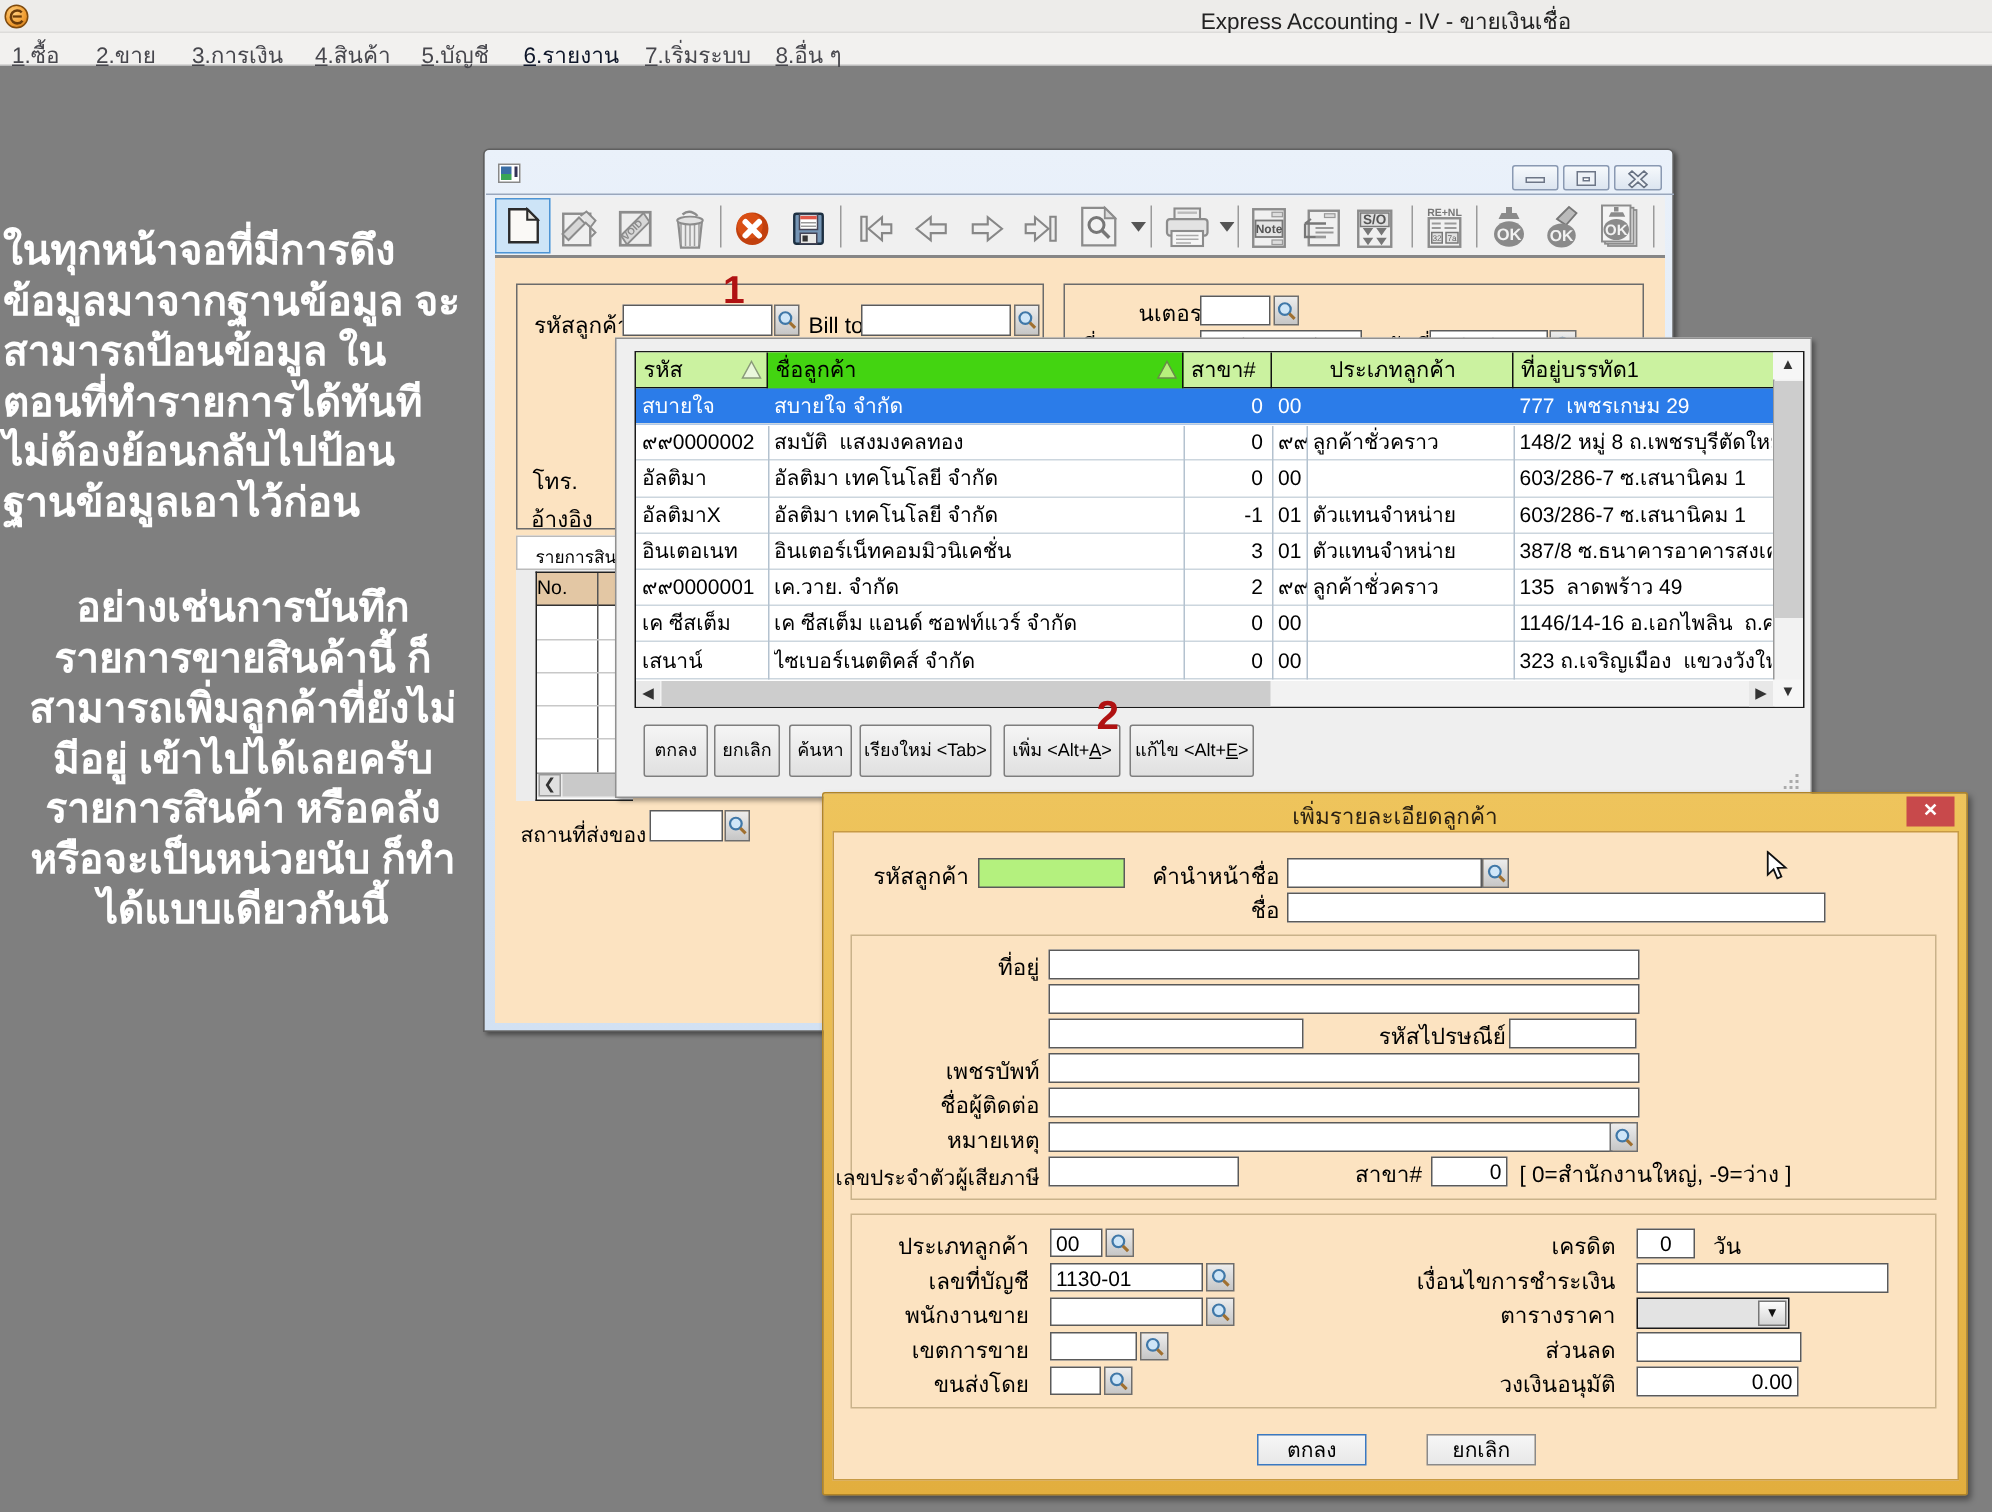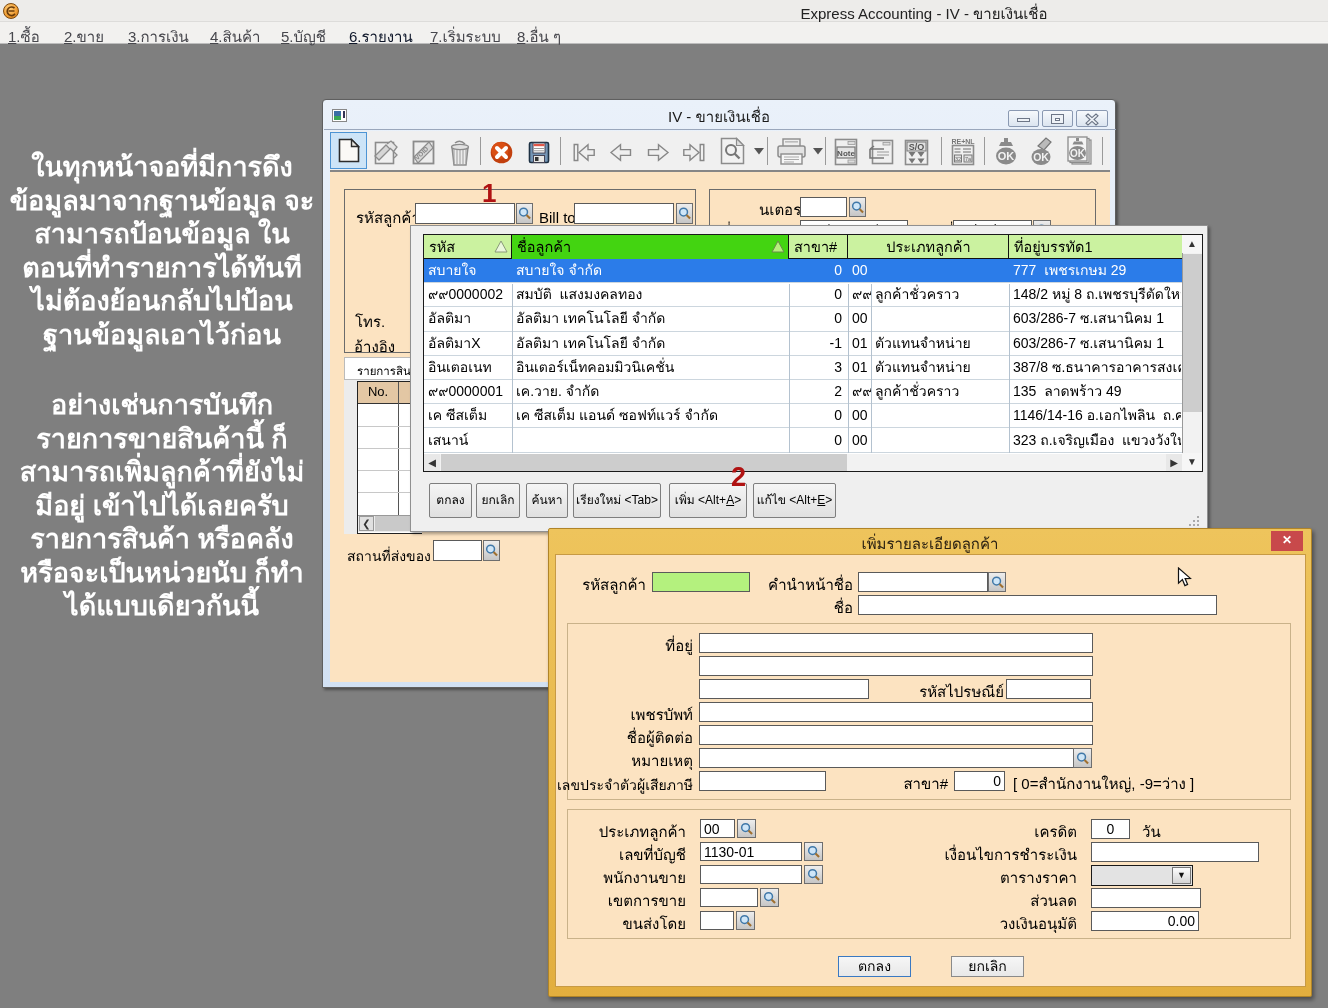--- a/index.html
+++ b/index.html
@@ -27,30 +27,29 @@
 <div class="abs" style="left:0;top:22px;width:1328px;height:22px;background:#f2f1ef;border-bottom:1px solid #bcbcbc"></div>
 <div class="abs" style="top:25px;left:8px;font-size:15px;color:#47474d"><u>1</u>.ซื้อ</div>
 <div class="abs" style="top:25px;left:64px;font-size:15px;color:#47474d"><u>2</u>.ขาย</div>
 <div class="abs" style="top:25px;left:128px;font-size:15px;color:#47474d"><u>3</u>.การเงิน</div>
 <div class="abs" style="top:25px;left:210px;font-size:15px;color:#47474d"><u>4</u>.สินค้า</div>
 <div class="abs" style="top:25px;left:281px;font-size:15px;color:#47474d"><u>5</u>.บัญชี</div>
 <div class="abs" style="top:25px;left:349px;font-size:15px;color:#0f172a"><u>6</u>.รายงาน</div>
 <div class="abs" style="top:25px;left:430px;font-size:15px;color:#47474d"><u>7</u>.เริ่มระบบ</div>
 <div class="abs" style="top:25px;left:517px;font-size:15px;color:#47474d"><u>8</u>.อื่น ๆ</div>
 
-<div class="abs" id="p1" style="left:2px;top:151px;width:320px;text-align:center;font-size:27px;font-weight:bold;color:#fff;line-height:33.5px">ในทุกหน้าจอที่มีการดึง<br>ข้อมูลมาจากฐานข้อมูล จะ<br>สามารถป้อนข้อมูล ใน<br>ตอนที่ทำรายการได้ทันที<br>ไม่ต้องย้อนกลับไปป้อน<br>ฐานข้อมูลเอาไว้ก่อน</div>
+<div class="abs" id="p1" style="left:2px;top:151px;width:320px;text-align:left;font-size:27px;font-weight:bold;color:#fff;line-height:33.5px">ในทุกหน้าจอที่มีการดึง<br>ข้อมูลมาจากฐานข้อมูล จะ<br>สามารถป้อนข้อมูล ใน<br>ตอนที่ทำรายการได้ทันที<br>ไม่ต้องย้อนกลับไปป้อน<br>ฐานข้อมูลเอาไว้ก่อน</div>
 <div class="abs" id="p2" style="left:2px;top:389px;width:320px;text-align:center;font-size:27px;font-weight:bold;color:#fff;line-height:33.5px">อย่างเช่นการบันทึก<br>รายการขายสินค้านี้ ก็<br>สามารถเพิ่มลูกค้าที่ยังไม่<br>มีอยู่ เข้าไปได้เลยครับ<br>รายการสินค้า หรือคลัง<br>หรือจะเป็นหน่วยนับ ก็ทำ<br>ได้แบบเดียวกันนี้</div>
 
 <div class="abs" id="ivwin" style="left:322px;top:99px;width:794px;height:589px;background:linear-gradient(#eaf1fa,#d2e1f3);border:1px solid #5f5f5f;border-radius:4px 4px 0 0;box-shadow:2px 2px 3px rgba(0,0,0,.4)">
   <div class="abs" style="left:9px;top:9px;width:15px;height:13px;background:#fff;border:1px solid #888">
       <div class="abs" style="left:1px;top:1px;width:7px;height:5px;background:#3a6ea5"></div>
       <div class="abs" style="left:1px;top:6px;width:7px;height:4px;background:#3aa655"></div>
       <div class="abs" style="left:10px;top:1px;width:2px;height:7px;background:#335"></div>
     </div>
-  <div class="abs" style="left:0;top:5px;width:100%;text-align:center;font-size:15px;color:#1a1a1a">IV - ขายเงินเชื่อ</div>
   <div class="abs" style="left:685px;top:10px;width:31px;height:17px;background:linear-gradient(#f6f9fc,#dce5f0);border:1px solid #8a99b2;border-radius:2px">
       <div class="abs" style="left:8px;top:7px;width:13px;height:4px;background:#eef2f7;border:1px solid #6d7687"></div>
     </div>
   <div class="abs" style="left:719px;top:10px;width:31px;height:17px;background:linear-gradient(#f6f9fc,#dce5f0);border:1px solid #8a99b2;border-radius:2px">
       <div class="abs" style="left:8px;top:3px;width:13px;height:10px;background:#eef2f7;border:1px solid #6d7687"></div>
       <div class="abs" style="left:12px;top:7px;width:5px;height:3px;background:#fff;border:1px solid #6d7687"></div>
     </div>
   <div class="abs" style="left:753px;top:10px;width:32px;height:17px;background:linear-gradient(#f6f9fc,#dce5f0);border:1px solid #8a99b2;border-radius:2px">
       <svg class="abs" style="left:8px;top:2px" width="14" height="13" viewBox="0 0 14 13">
         <path d="M3 1 L7 4.6 L11 1 L13 2.8 L9 6.5 L13 10.2 L11 12 L7 8.4 L3 12 L1 10.2 L5 6.5 L1 2.8 Z" fill="#edf1f6" stroke="#687283" stroke-width="1.1"></path>
@@ -201,21 +200,21 @@
           <path d="M9.2 9.2 L13 13" stroke="#a07030" stroke-width="2.2"></path>
         </svg>
       </div>
     <div class="lbl" style="left:25px;top:140px">โทร.</div>
     <div class="lbl" style="left:24px;top:165px">อ้างอิง</div>
     <div class="abs" style="left:14px;top:185px;width:78px;height:23px;background:#fff;border:1px solid #bbb"></div>
     <div class="abs" style="left:27px;top:190px;font-size:11.5px">รายการสินค้า</div>
     <div class="abs" style="left:14px;top:208px;width:78px;height:154px;background:#ececec"></div>
     <div class="abs" style="left:27px;top:209px;width:65px;height:153px;border:1px solid #222;border-right:none;background:#fff"></div>
     <div class="abs" style="left:28px;top:210px;width:64px;height:22px;background:#e3c7a4;border-bottom:1px solid #333"></div>
-    <div class="abs" style="left:28px;top:212px;width:40px;text-align:center;font-size:13px">No.</div>
+    <div class="abs" style="left:28px;top:212px;width:40px;text-align:left;font-size:13px">No.</div>
     <div class="abs" style="left:68px;top:210px;width:1px;height:133px;background:#555"></div>
     <div class="abs" style="left:28px;top:254px;width:64px;height:1px;background:#c8c8c8"></div>
     <div class="abs" style="left:28px;top:276px;width:64px;height:1px;background:#c8c8c8"></div>
     <div class="abs" style="left:28px;top:298px;width:64px;height:1px;background:#c8c8c8"></div>
     <div class="abs" style="left:28px;top:320px;width:64px;height:1px;background:#c8c8c8"></div>
     <div class="abs" style="left:28px;top:343px;width:64px;height:17px;background:#ececec;border-top:1px solid #999"></div>
     <div class="abs" style="left:29px;top:344px;width:15px;height:15px;background:#e0e0e0;border:1px solid #999;text-align:center;line-height:13px;font-size:10px;color:#333">❮</div>
     <div class="abs" style="left:45px;top:344px;width:47px;height:15px;background:#c9c9c9"></div>
     <div class="lbl" style="left:17px;top:374px;font-size:14px">สถานที่ส่งของ</div>
     <div class="inp" style="left:103px;top:368px;width:49px;height:21px"></div>
@@ -317,20 +316,21 @@
 <div class="trow" style="top:178.3px">
       <span class="c" style="left:4px;width:84px">เค ซีสเต็ม</span>
       <span class="c" style="left:92px;width:270px">เค ซีสเต็ม แอนด์ ซอฟท์แวร์ จำกัด</span>
       <span class="c" style="left:365px;width:53px;text-align:right">0</span>
       <span class="c" style="left:428px;width:22px">00</span>
       <span class="c" style="left:451px;width:130px"></span>
       <span class="c" style="left:589px;width:168px">1146/14-16 อ.เอกไพลิน&nbsp;&nbsp;ถ.ศรีนครินทร์</span>
     </div>
 <div class="trow" style="top:202.5px">
       <span class="c" style="left:4px;width:84px">เสนาน์</span>
+      <span class="c" style="left:92px;width:270px">ไซเบอร์เนตติคส์ จำกัด</span>
       <span class="c" style="left:365px;width:53px;text-align:right">0</span>
       <span class="c" style="left:428px;width:22px">00</span>
       <span class="c" style="left:451px;width:130px"></span>
       <span class="c" style="left:589px;width:168px">323 ถ.เจริญเมือง&nbsp;&nbsp;แขวงวังใหม่</span>
     </div>
   <div class="abs" style="left:101px;top:58px;width:1px;height:169px;background:#b4c2cf"></div>
   <div class="abs" style="left:378px;top:58px;width:1px;height:169px;background:#b4c2cf"></div>
   <div class="abs" style="left:437px;top:58px;width:1px;height:169px;background:#b4c2cf"></div>
   <div class="abs" style="left:460px;top:58px;width:1px;height:169px;background:#b4c2cf"></div>
   <div class="abs" style="left:598px;top:58px;width:1px;height:169px;background:#b4c2cf"></div>

